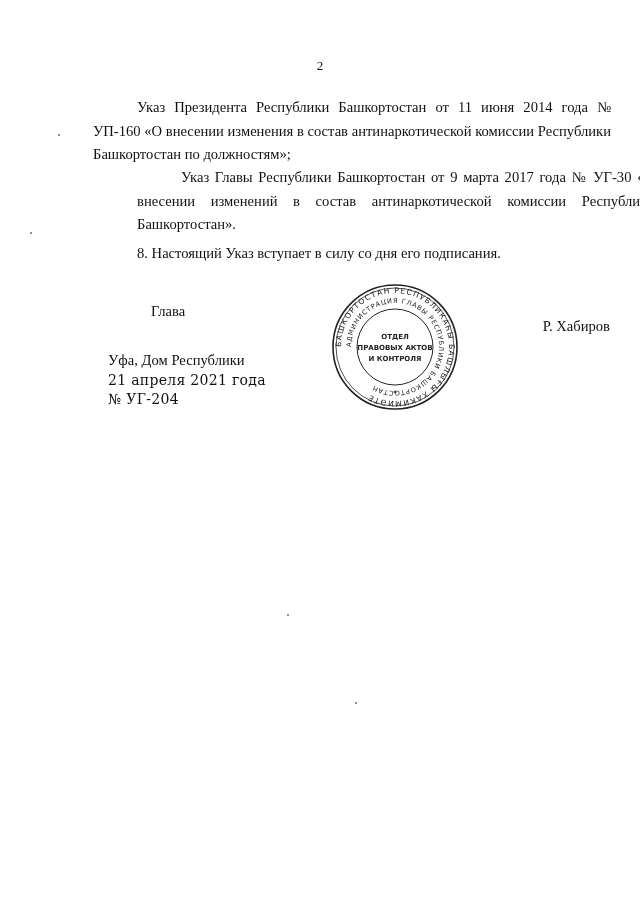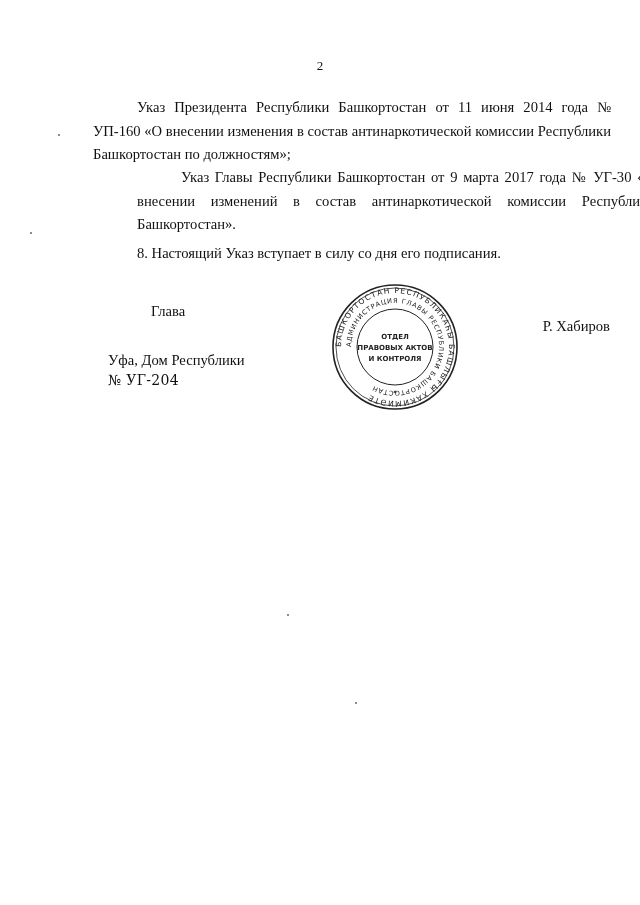--- a/index.html
+++ b/index.html
@@ -32,20 +32,21 @@
 <div class="para p2"><span class="indent"></span><span>Указ Главы Республики Башкортостан от 9 марта 2017 года № УГ-30 «О внесении изменений в состав антинаркотической комиссии Республики Башкортостан».</span></div>
 
 <div class="para p3"><span class="indent"></span><span>8. Настоящий Указ вступает в силу со дня его подписания.</span></div>
 
 <div class="sig-block">
   <div class="sig-title1">Глава</div>
 </div>
 
 <div class="place">
   <div>Уфа, Дом Республики</div>
+  <div class="mono">21 апреля 2021 года</div>
   <div class="mono">№ УГ-204</div>
 </div>
 
 <div class="signer">Р. Хабиров</div>
 
 <div class="stamp">
   <svg width="130" height="130" viewBox="0 0 130 130">
     <defs>
       <path id="outerArc" d="M 65,65 m -54,0 a 54,54 0 1,1 108,0 a 54,54 0 1,1 -108,0"></path>
       <path id="innerArc" d="M 65,65 m -44,0 a 44,44 0 1,1 88,0 a 44,44 0 1,1 -88,0"></path>

